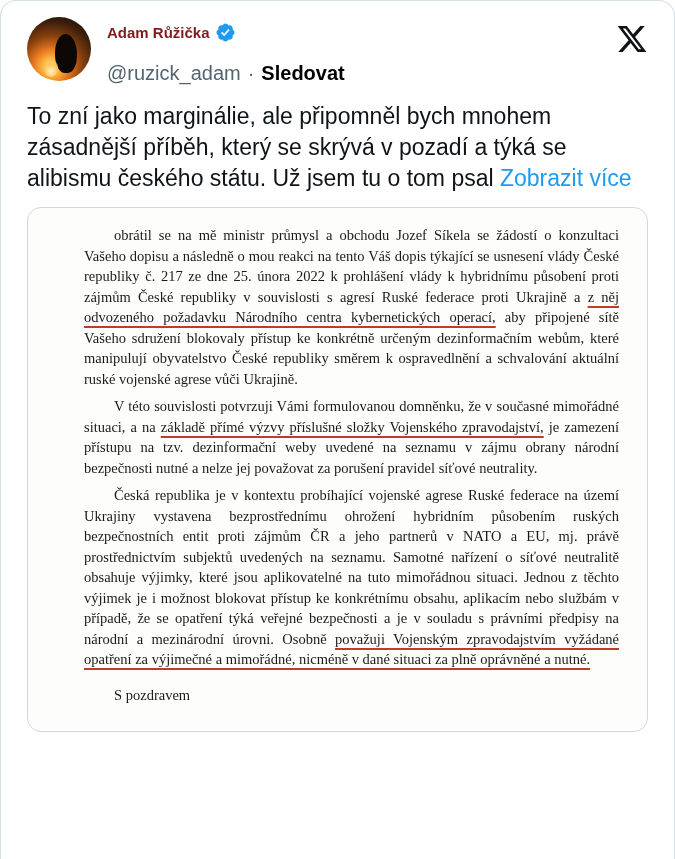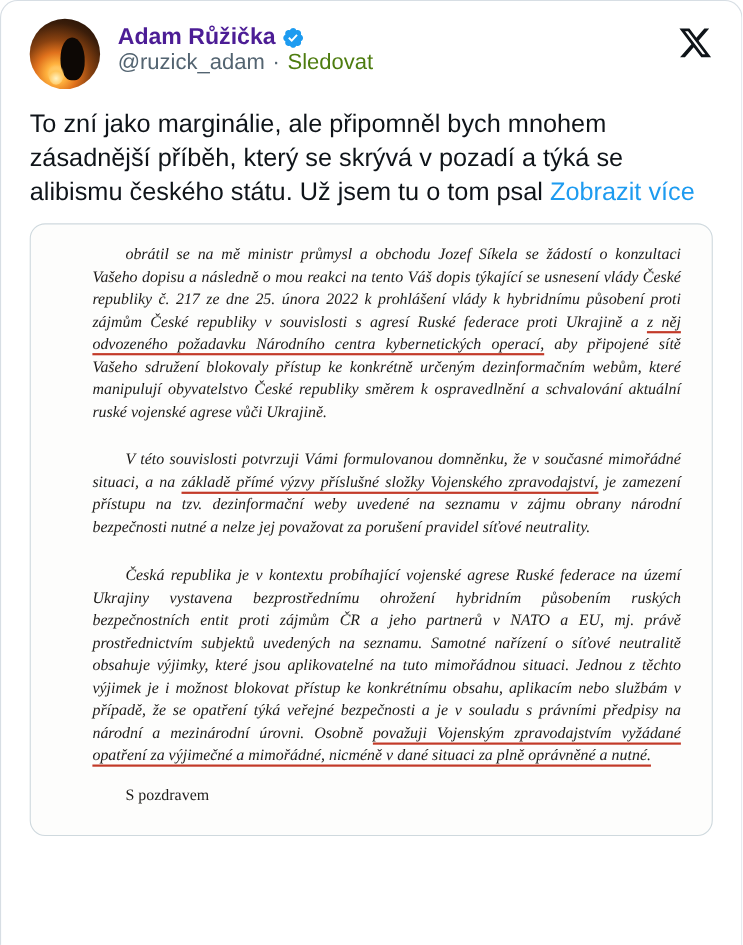--- a/index.html
+++ b/index.html
@@ -34,24 +34,24 @@
     border-radius: 48% 52% 42% 46%;
   }
   .avatar::after {
     content: ""; position: absolute;
     left: 26%; bottom: 6%; width: 22%; height: 30%;
     background: radial-gradient(circle at 50% 70%, #fff3c4 0%, #ffc559 45%, rgba(255,140,40,0) 80%);
     border-radius: 50%;
   }
   .names { margin-left: 16px; padding-top: 5px; min-width: 0; }
   .name-row { display: flex; align-items: center; gap: 5px; }
-  .display-name { font-size: 21px; font-weight: 700; color: #4c1d95; }
+  .display-name { font-size: 15px; font-weight: 700; color: #7f1d1d; }
   .badge { width: 21px; height: 21px; display: inline-block; }
-  .handle-row { margin-top: 0; font-size: 20px; color: #536471; display: flex; gap: 7px; align-items: flex-start; }
-  .follow-link { color: #4d7c0f; font-weight: 400; cursor: pointer; }
+  .handle-row { margin-top: 19px; font-size: 20px; color: #536471; display: flex; gap: 7px; align-items: flex-start; }
+  .follow-link { color: #000000; font-weight: 700; cursor: pointer; }
   .x-logo { margin-left: auto; padding-top: 6px; cursor: pointer; }
   .x-logo svg { width: 32px; height: 32px; }
 
   
   .tweet-text { margin-top: 16px; font-size: 23px; line-height: 31px; color: #0f1419; }
   .tweet-text p + p { margin-top: 16px; text-align: center; }
   .fire-emoji { display: inline-block; width: 26px; height: 26px; vertical-align: -4px; }
   .bangbang {
     color: #dd2e44; font-weight: 800; letter-spacing: 2px;
     margin: 0 8px 0 5px; font-size: 24px;
@@ -68,22 +68,22 @@
     cursor: pointer;
   }
   .letter {
     font-family: "Liberation Serif", serif;
     color: #1c1a18;
     font-size: 14.5px;
     line-height: 20.5px;
     text-align: justify;
     padding: 17px 28px 26px 56px;
   }
-  .letter p.lp { text-indent: 30px; font-style: italic; }
-  .letter p.lp + p.lp { margin-top: 23px; }
+  .letter p.lp { text-indent: 30px; }
+  .letter p.lp + p.lp { margin-top: 7px; }
   .red-underline {
     text-decoration: underline;
     text-decoration-color: #c23a28;
     text-decoration-thickness: 1.6px;
     text-underline-offset: 4px;
     -webkit-text-decoration-skip-ink: none;
     text-decoration-skip-ink: none;
   }
   .closing { margin-top: 15px; text-indent: 30px; text-align: left; }
 </style>

